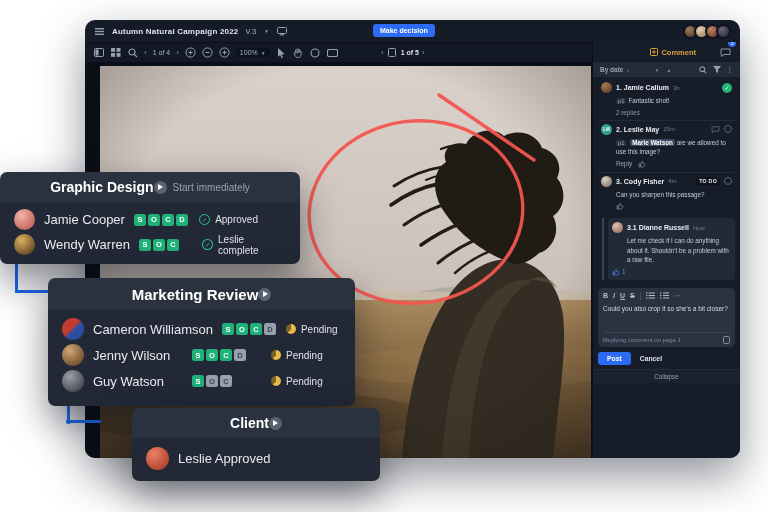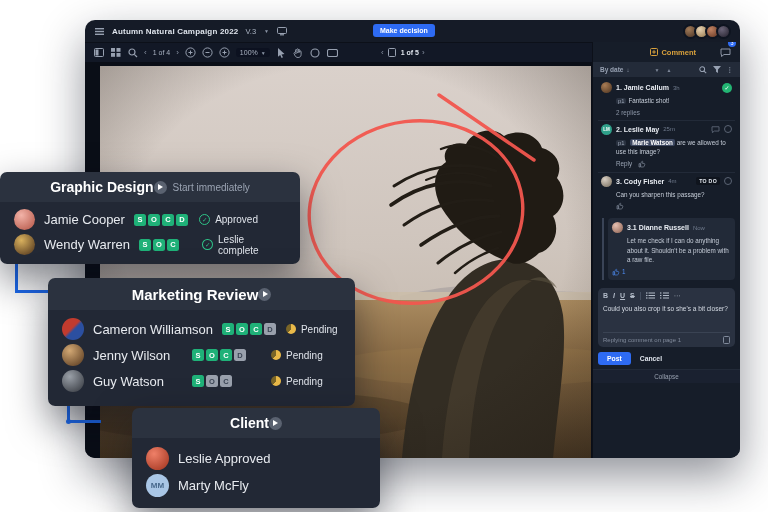--- a/index.html
+++ b/index.html
@@ -589,20 +589,16 @@
       <span class="wf-title">Client</span>
       <span class="wf-trigger">
         <span class="play"></span>
       </span>
     </div>
     <div class="wf-body">
       <div class="wf-row">
         <span class="rava av-la"></span>
         <span class="rname">Leslie Approved</span>
       </div>
-      <div class="wf-row">
-        <span class="rava av-mm">MM</span>
-        <span class="rname">Marty McFly</span>
-      </div>
     </div>
   </div>
 
 </div>
 
 </body></html>

